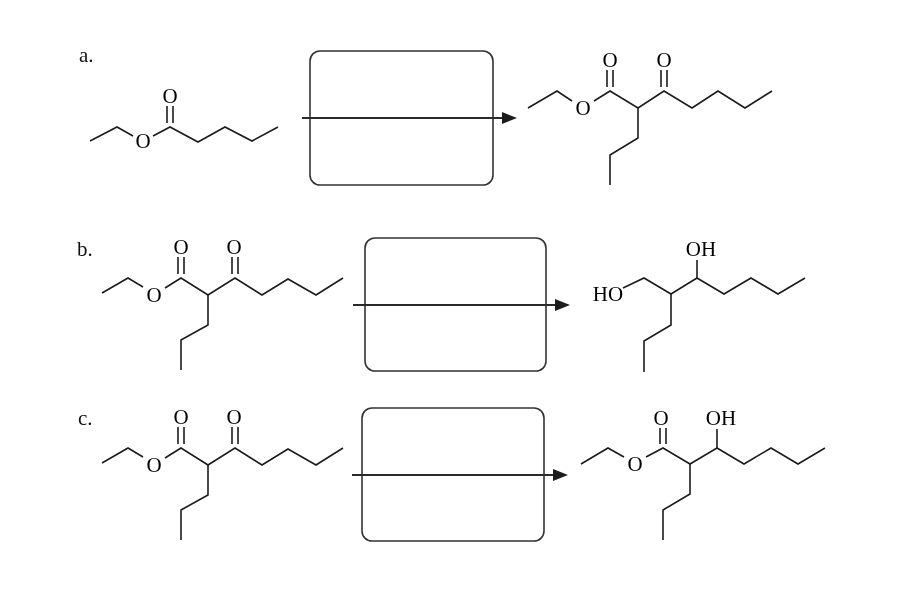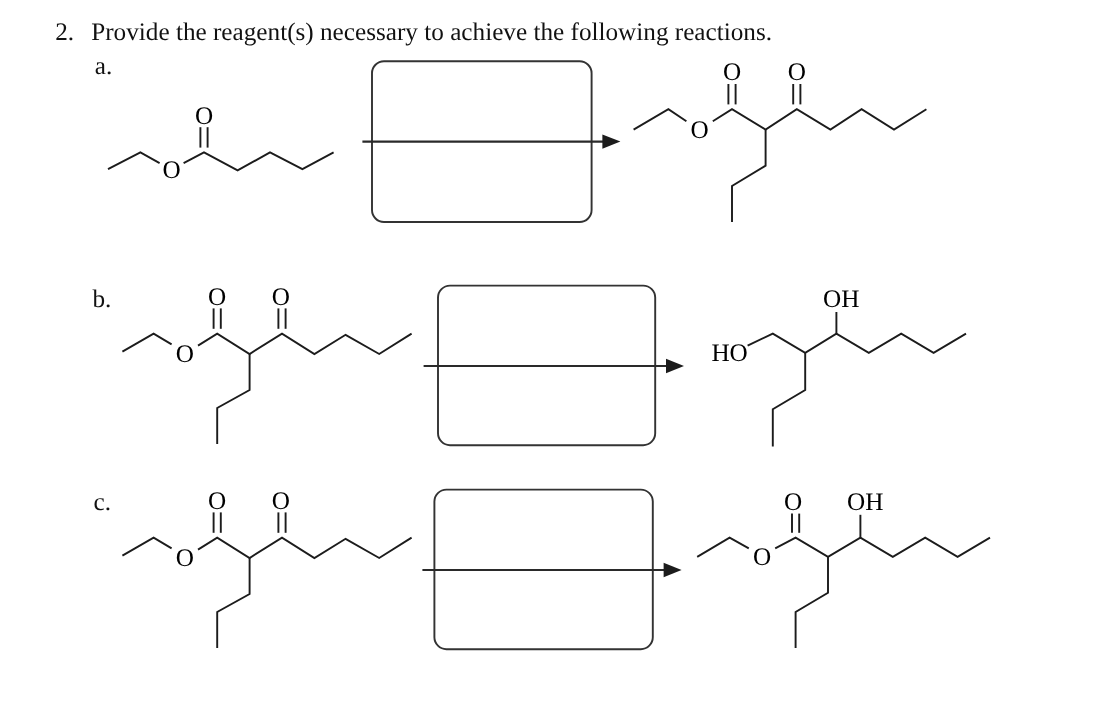--- a/index.html
+++ b/index.html
@@ -32,23 +32,20 @@
   .reagent-text {
     font-family:"Liberation Serif","DejaVu Serif",serif;
     font-size:16px; fill:#000; text-anchor:middle;
   }
 </style>
 </head>
 <body>
 
 <div class="page">
 
-  <div class="title">
-    <span class="qnum">2.</span><span>Provide the reagent(s) necessary to achieve the following reactions.</span>
-  </div>
 
   <div class="part-label" style="left:79px; top:45px;">a.</div>
   <div class="part-label" style="left:77px; top:239px;">b.</div>
   <div class="part-label" style="left:78px; top:408px;">c.</div>
 
   <svg class="scheme" width="911" height="590" viewBox="0 0 911 590">
 
     <g>
       <polyline class="bond" points="90,141 117,127 133,136"></polyline>
       <polyline class="bond" points="153,136 170,127 198,142 225,127 252,141 278,127"></polyline>

